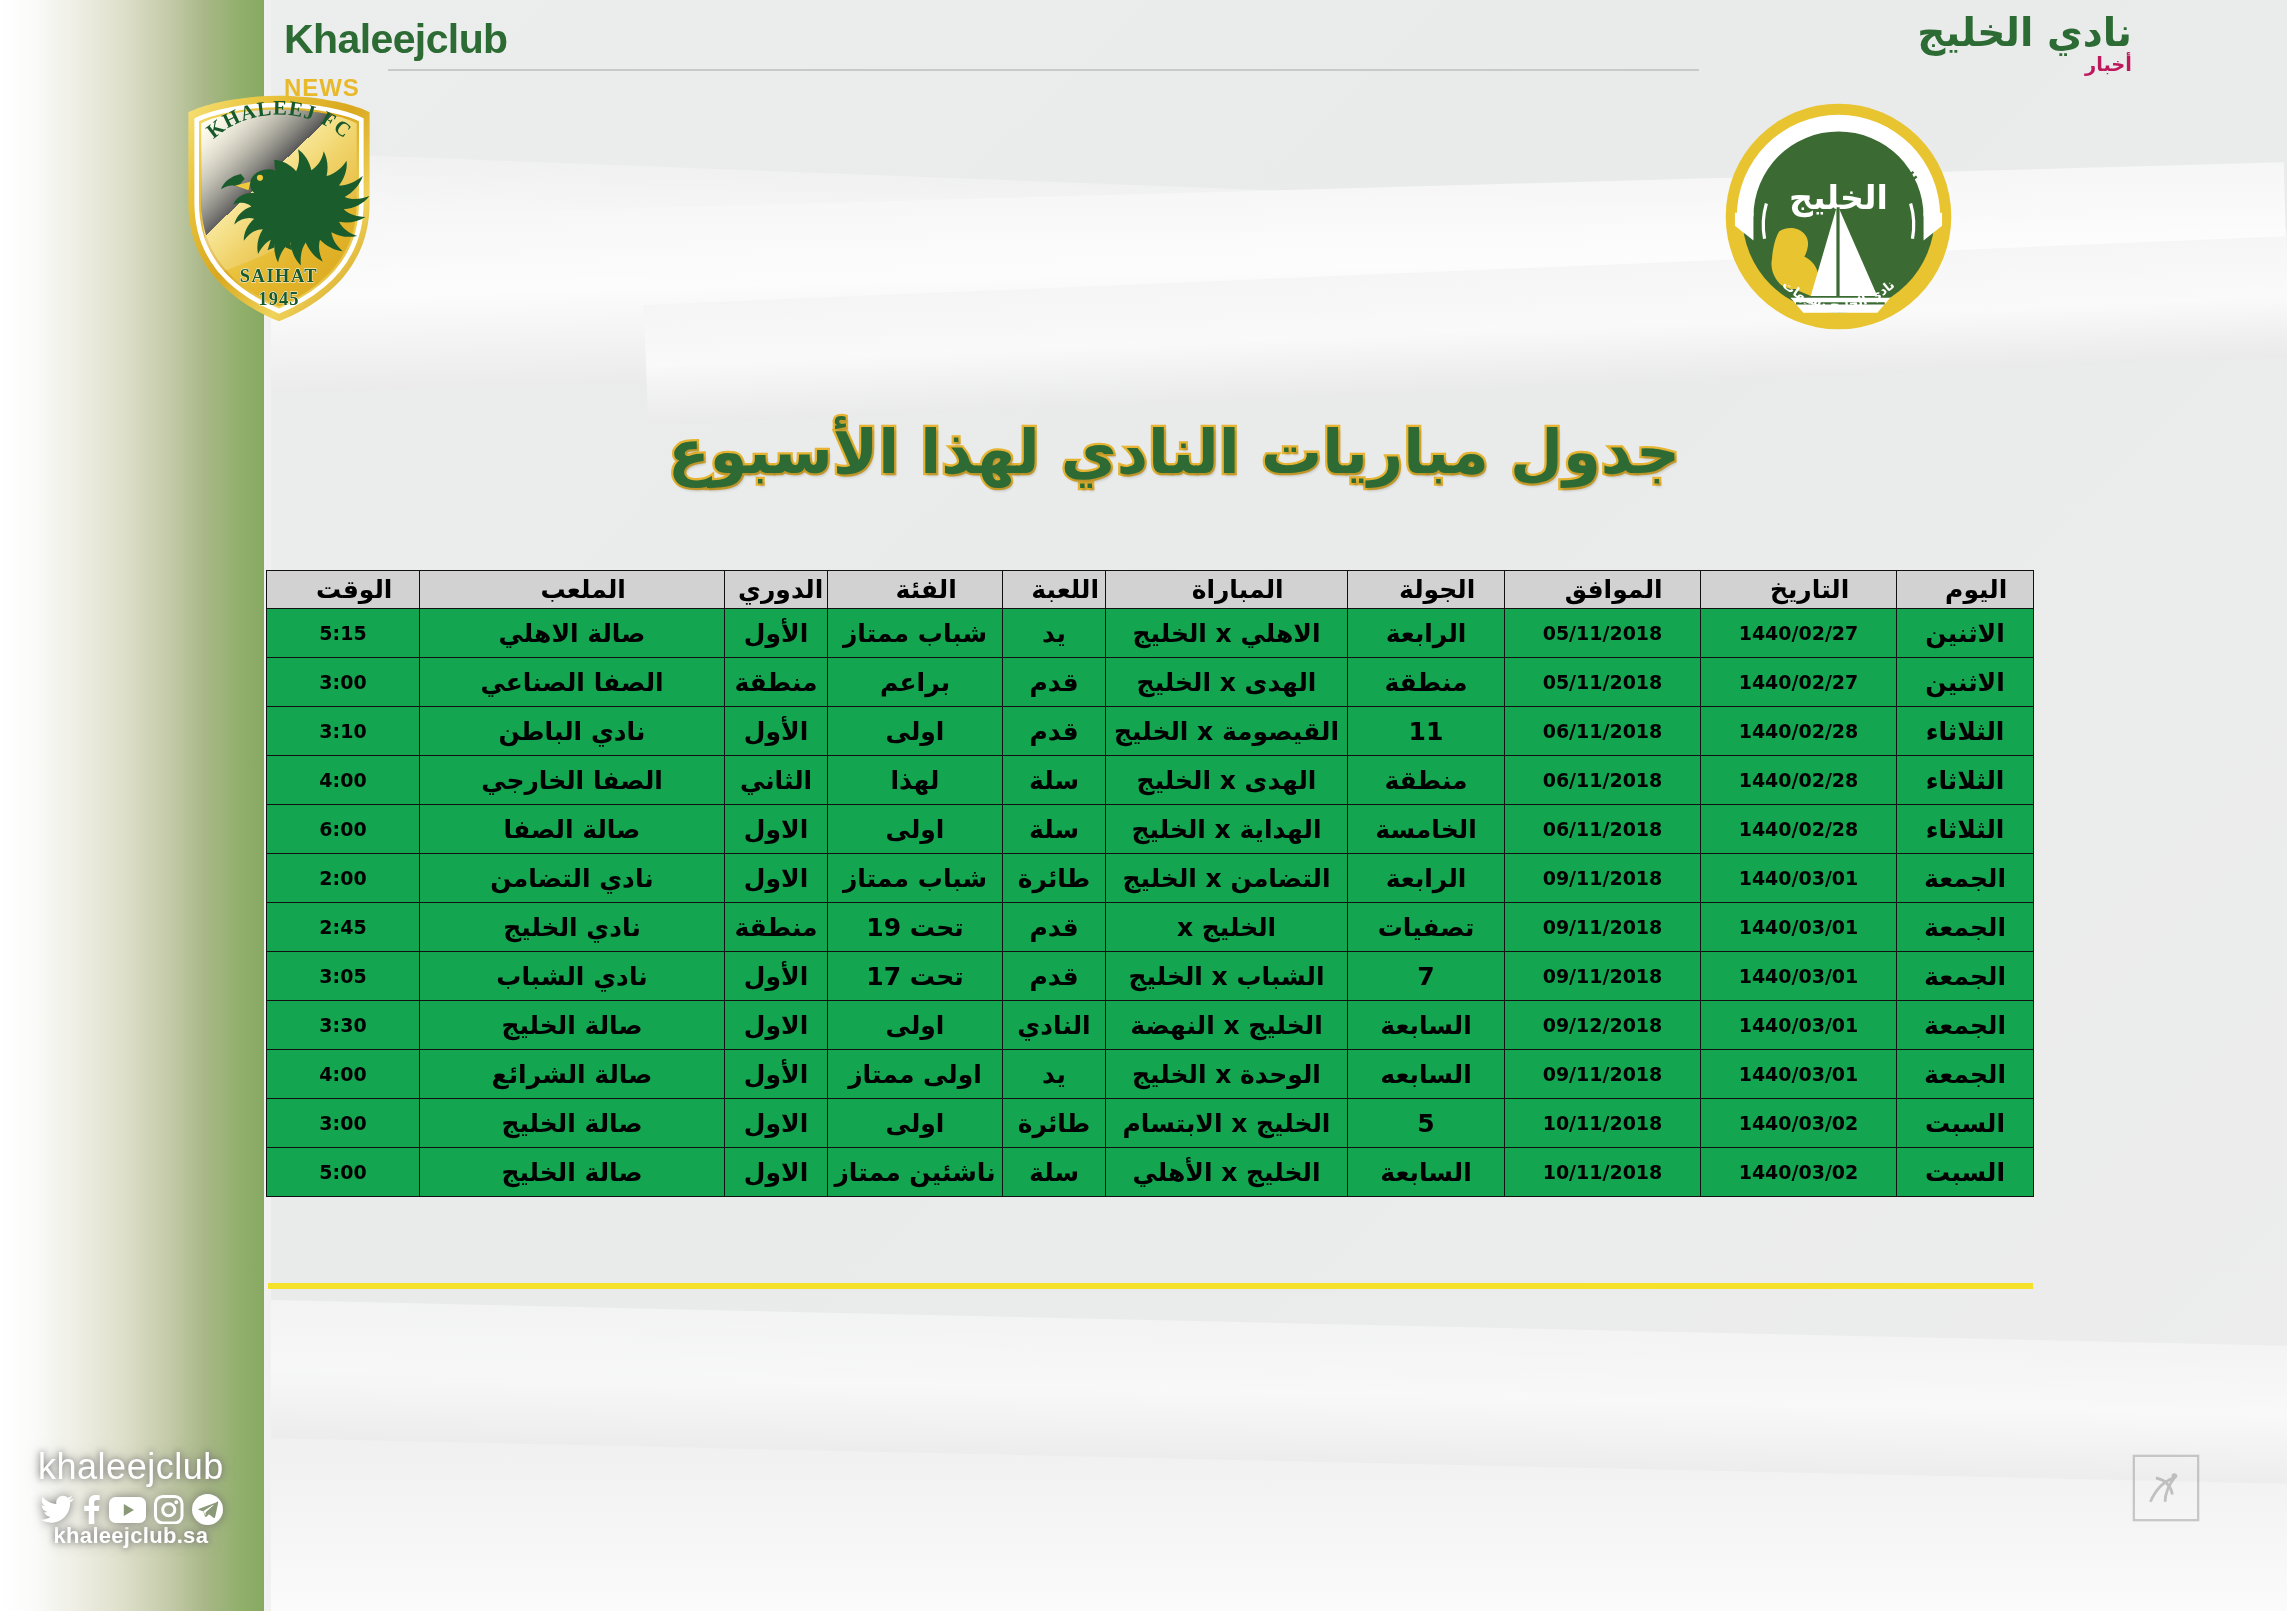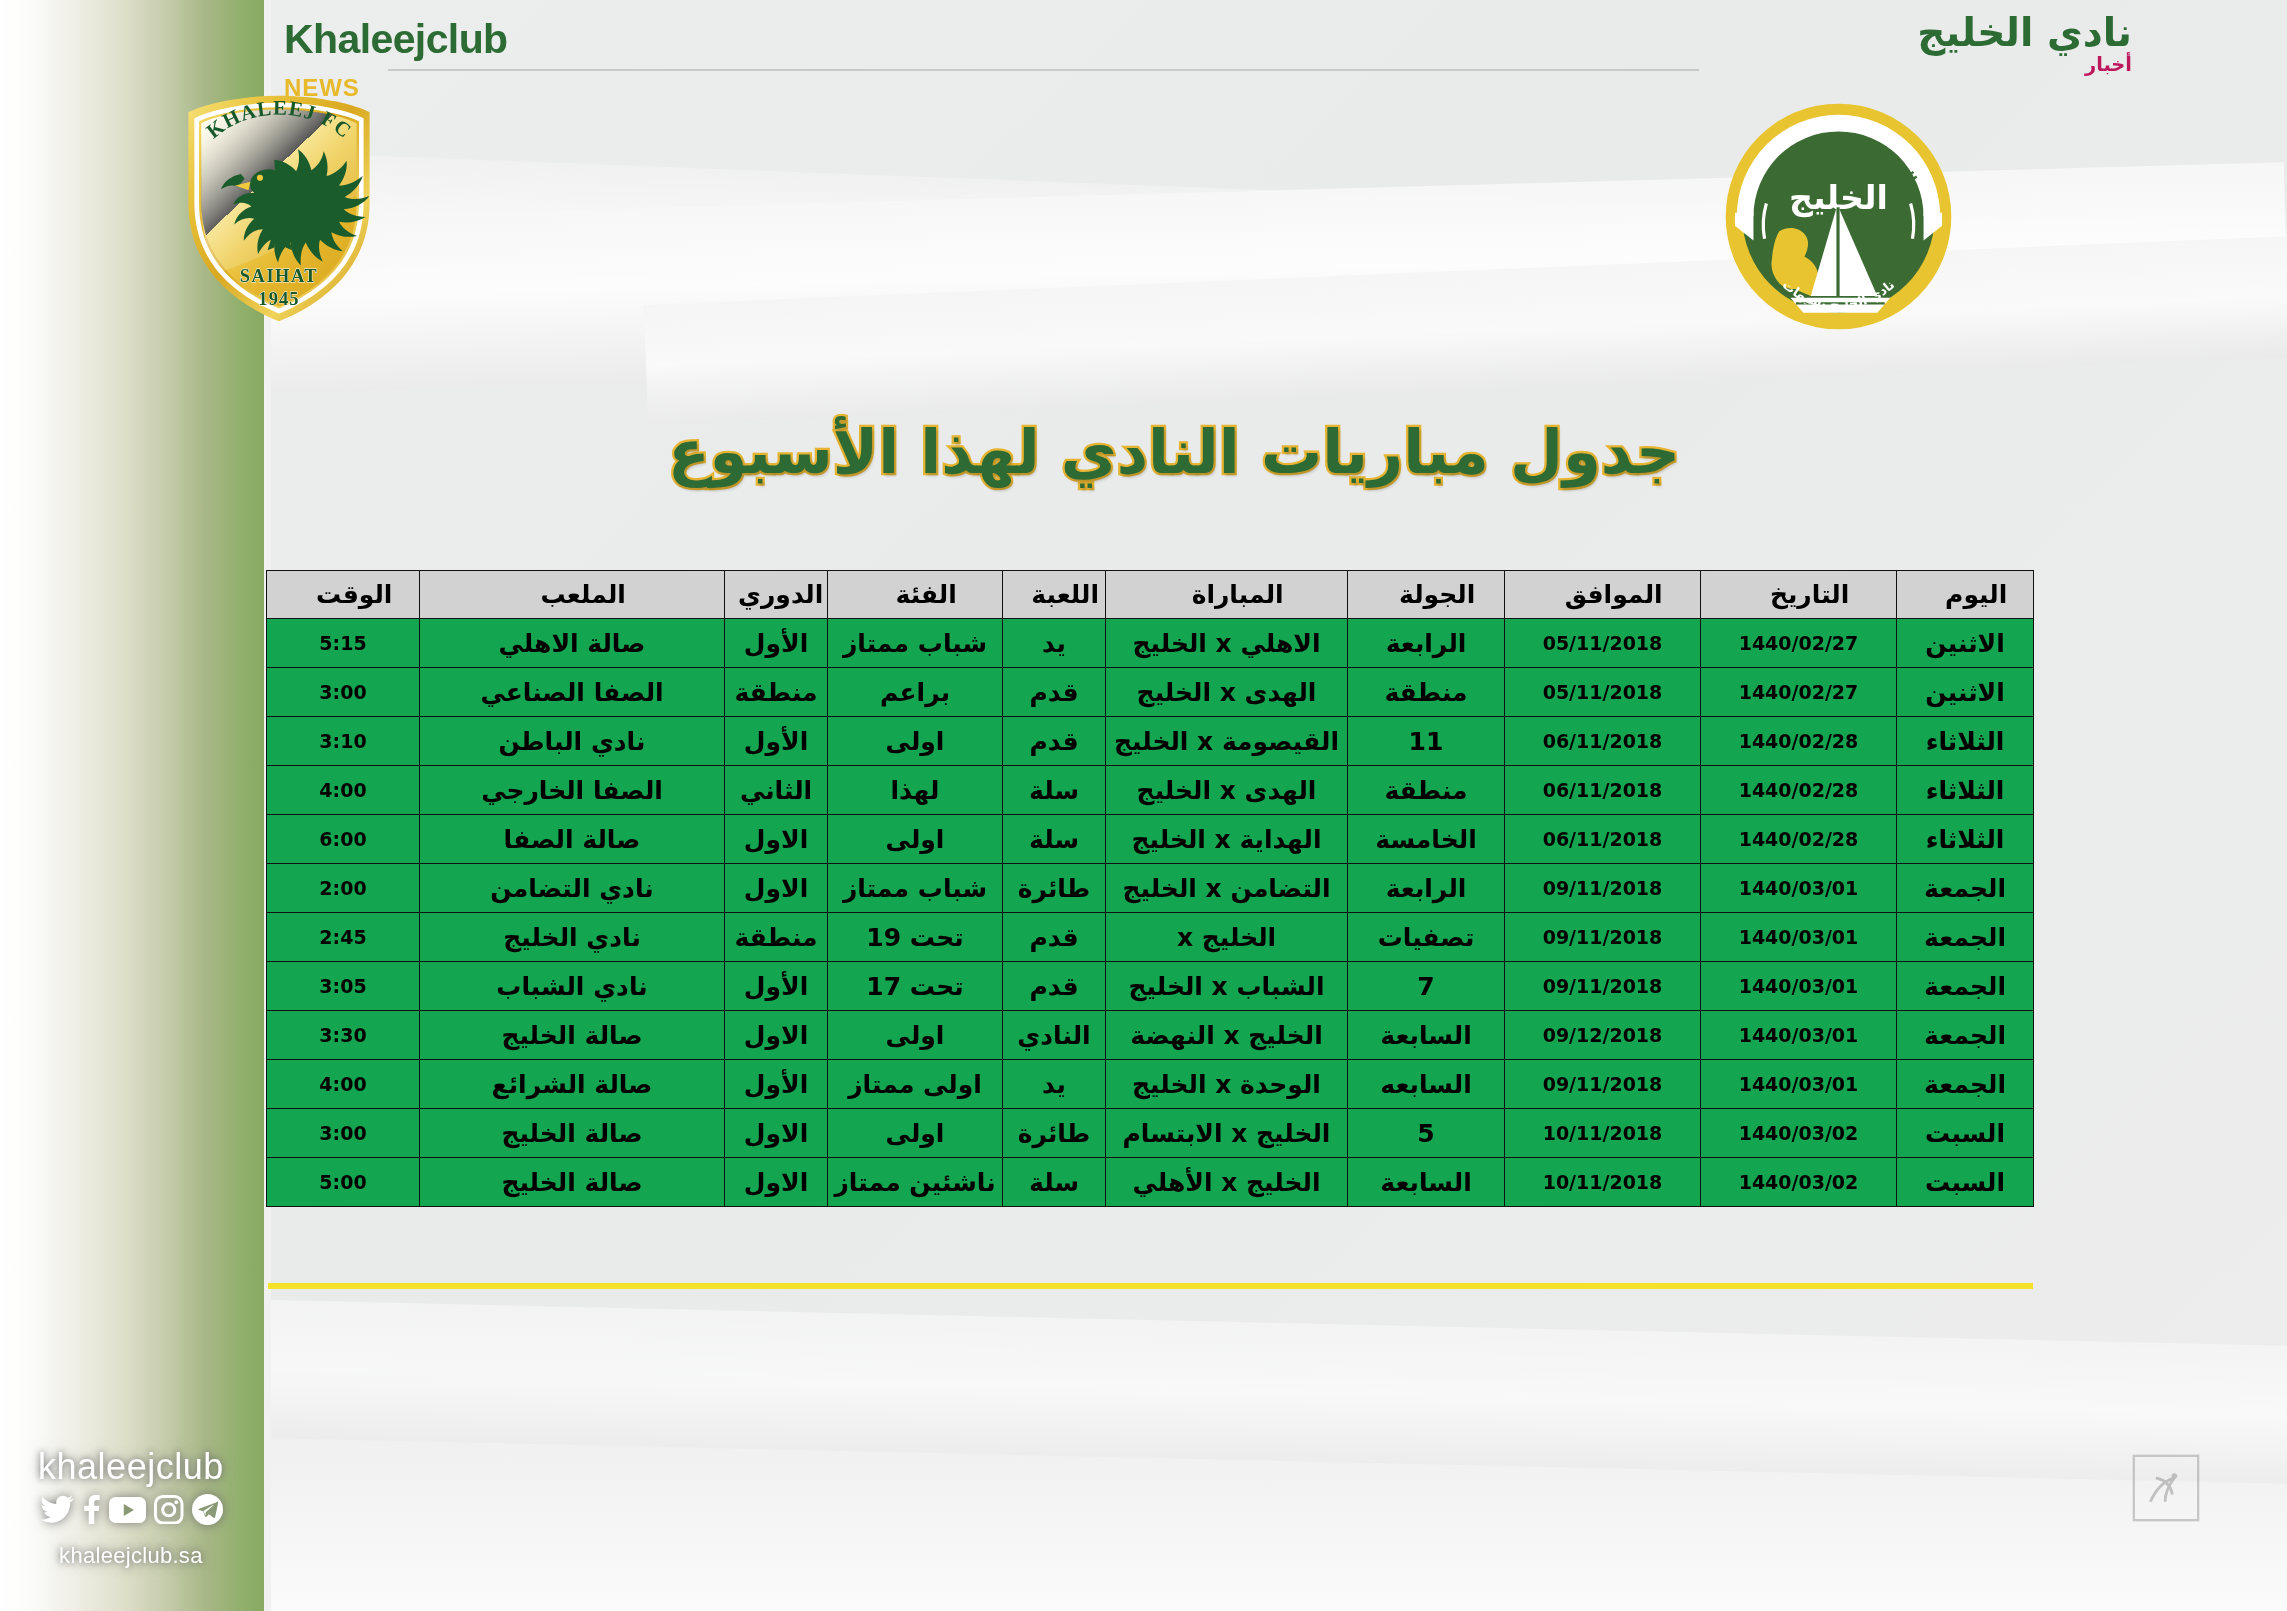--- a/index.html
+++ b/index.html
@@ -116,21 +116,21 @@
     font-family: "DejaVu Sans", "Liberation Sans", sans-serif;
   }
   table.sched th, table.sched td {
     border: 1.8px solid #111111;
     text-align: center; vertical-align: middle;
     font-weight: 700; color: #000000;
     padding: 2.8px 3.7px; white-space: nowrap;
     overflow: hidden;
   }
   table.sched thead th {
-    background: #d2d2d2; height: 48px; font-size: 25px; padding-left: 26px;
+    background: #d2d2d2; height: 38px; font-size: 25px; padding-left: 26px;
   }
   table.sched tbody td {
     background: #14a550; height: 49px; font-size: 25px;
   }
   table.sched tbody td.num { font-size: 19px; }
   
   col.c-day    { width: 137px; }
   col.c-hijri  { width: 196px; }
   col.c-greg   { width: 196px; }
   col.c-round  { width: 157px; }
@@ -156,21 +156,21 @@
     font-size: 36px; font-weight: 400; letter-spacing: 0.5px; line-height: 1;
     font-family: "Liberation Sans", sans-serif;
   }
   .footer-icons {
     display: flex; justify-content: center; align-items: center;
     gap: 8.3px; margin-top: 9.2px;
     filter: drop-shadow(0 0 5.5px rgba(110,110,110,.9));
   }
   .footer-icons svg { display: block; }
   .footer-block .furl {
-    font-size: 22px; font-weight: 400; line-height: 1; margin-top: 20px;
+    font-size: 22px; font-weight: 700; line-height: 1; margin-top: 0;
     letter-spacing: 0.3px; font-family: "Liberation Sans", sans-serif;
   }
 
   
   .watermark {
     position: absolute; right: 87px; bottom: 89px;
     width: 68px; height: 68px; opacity: .5;
   }
 </style>
 </head>

